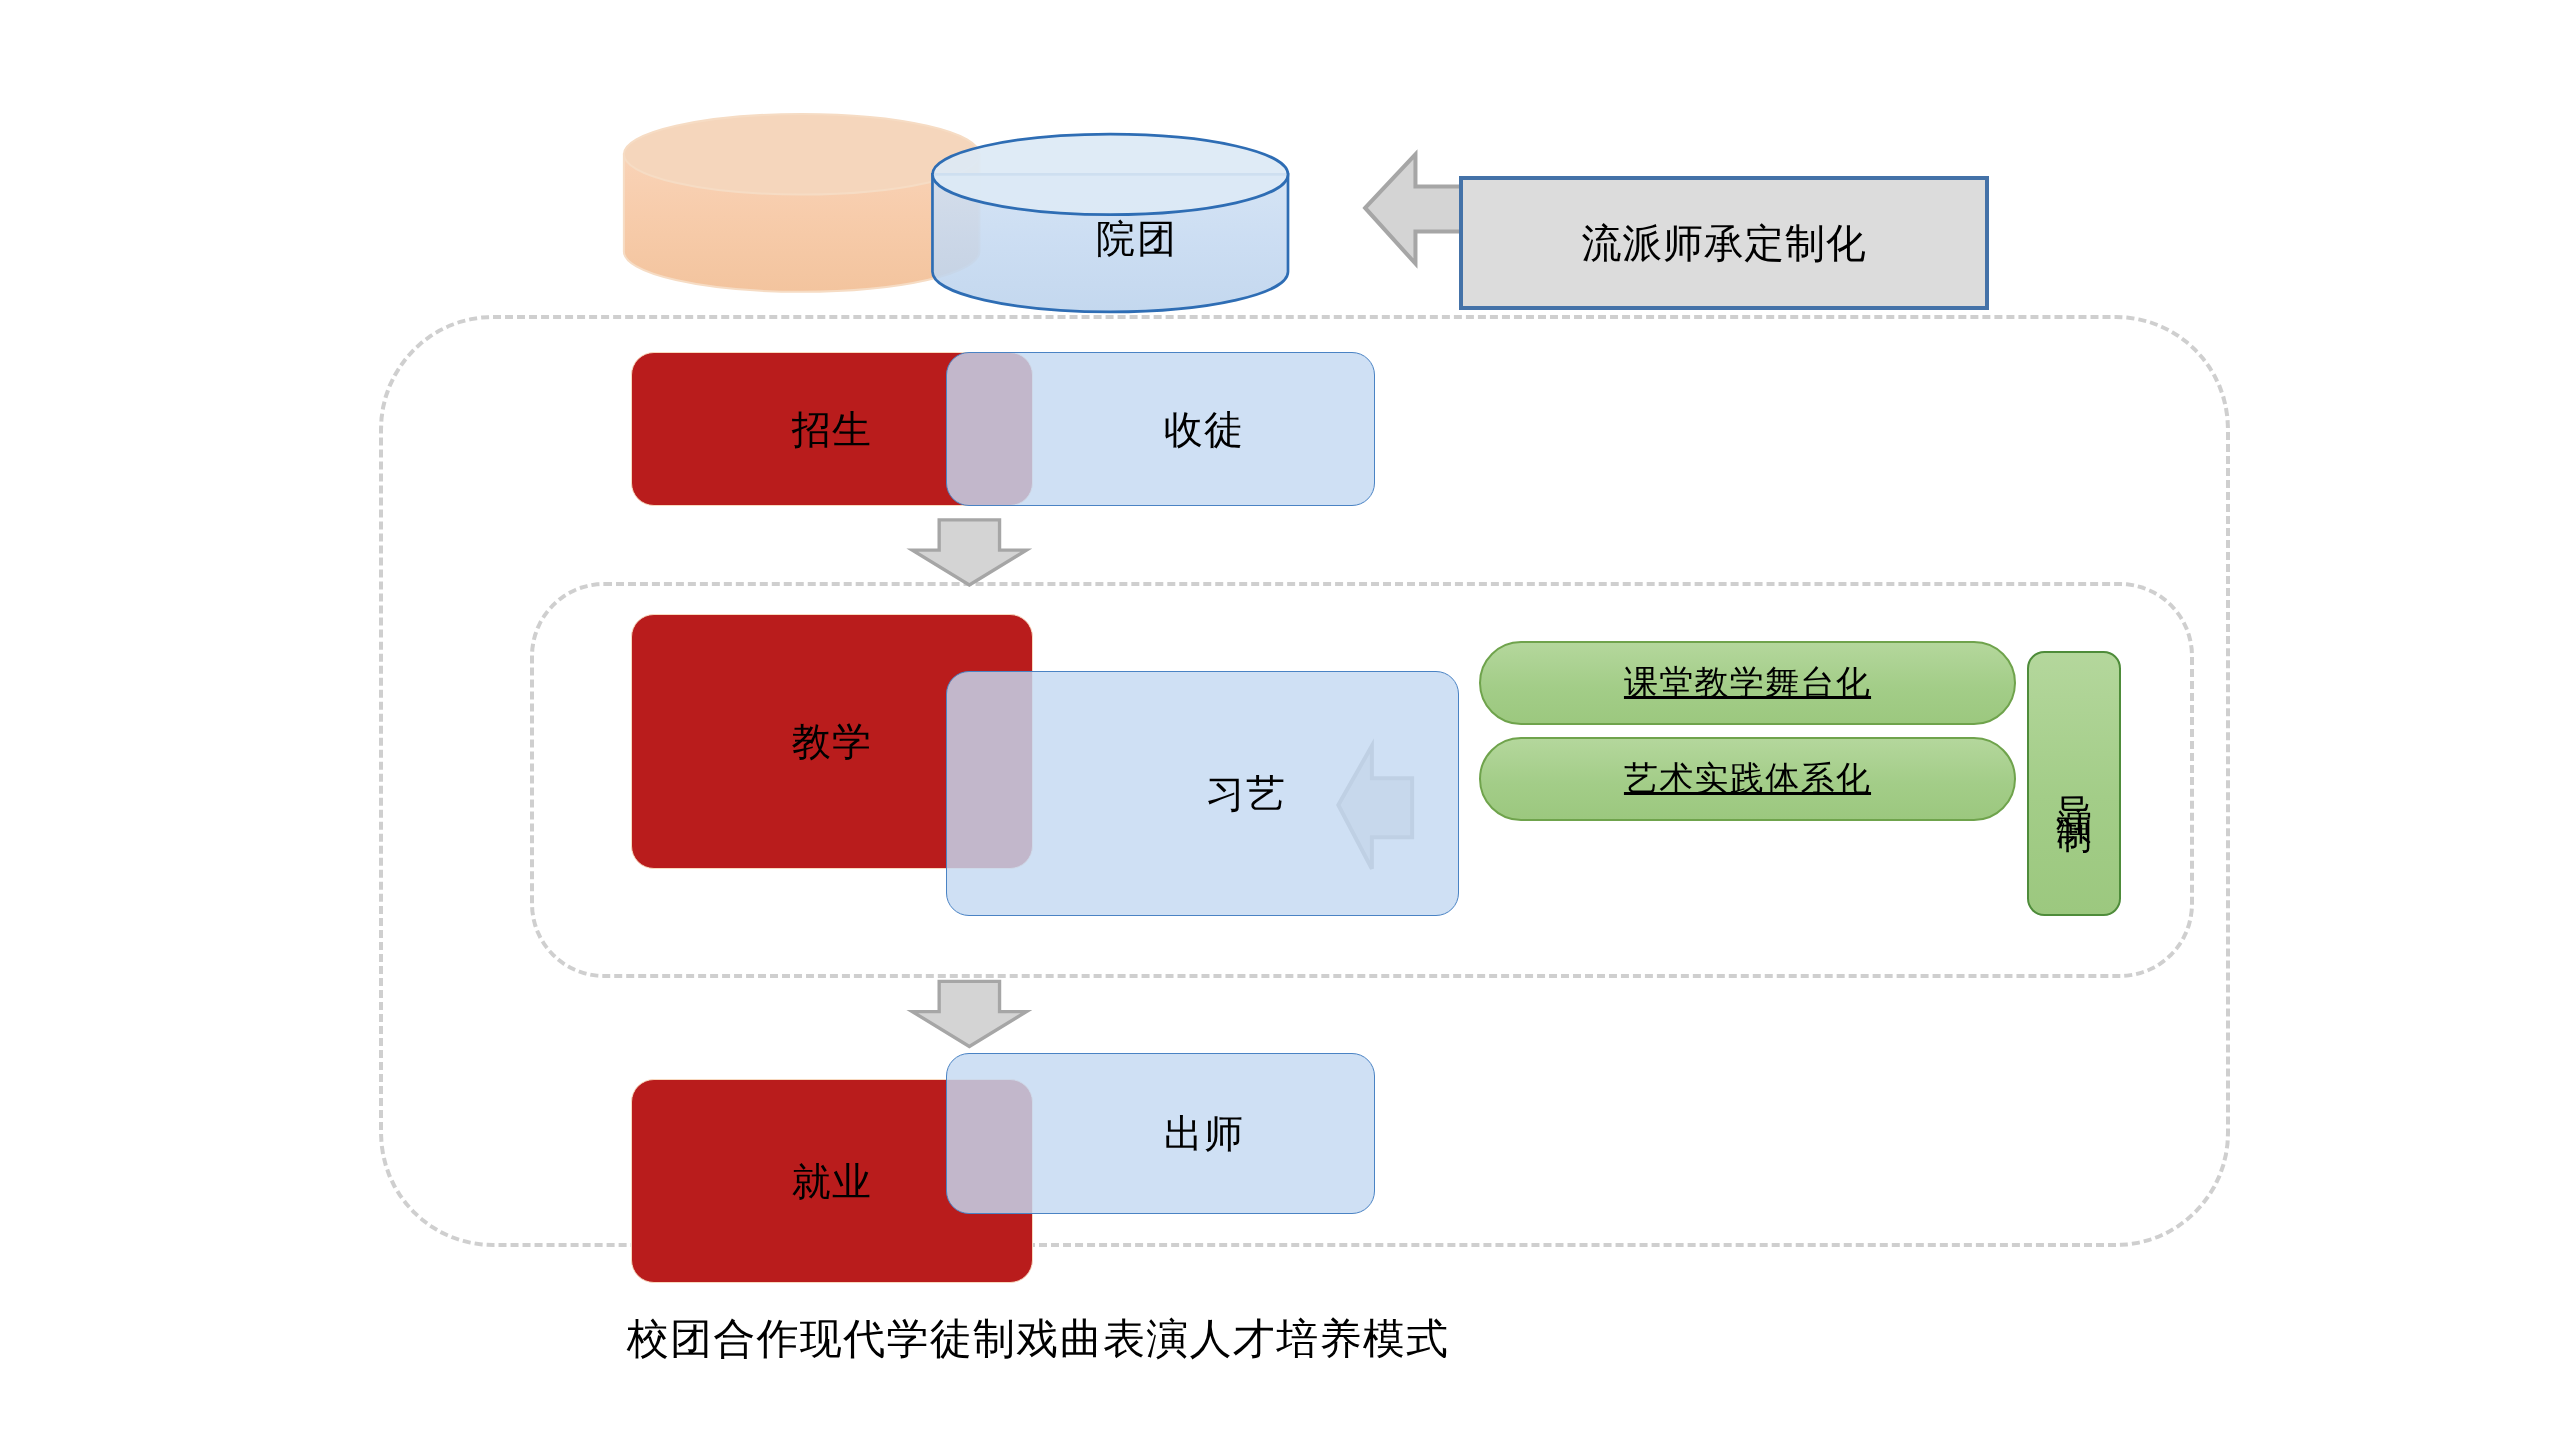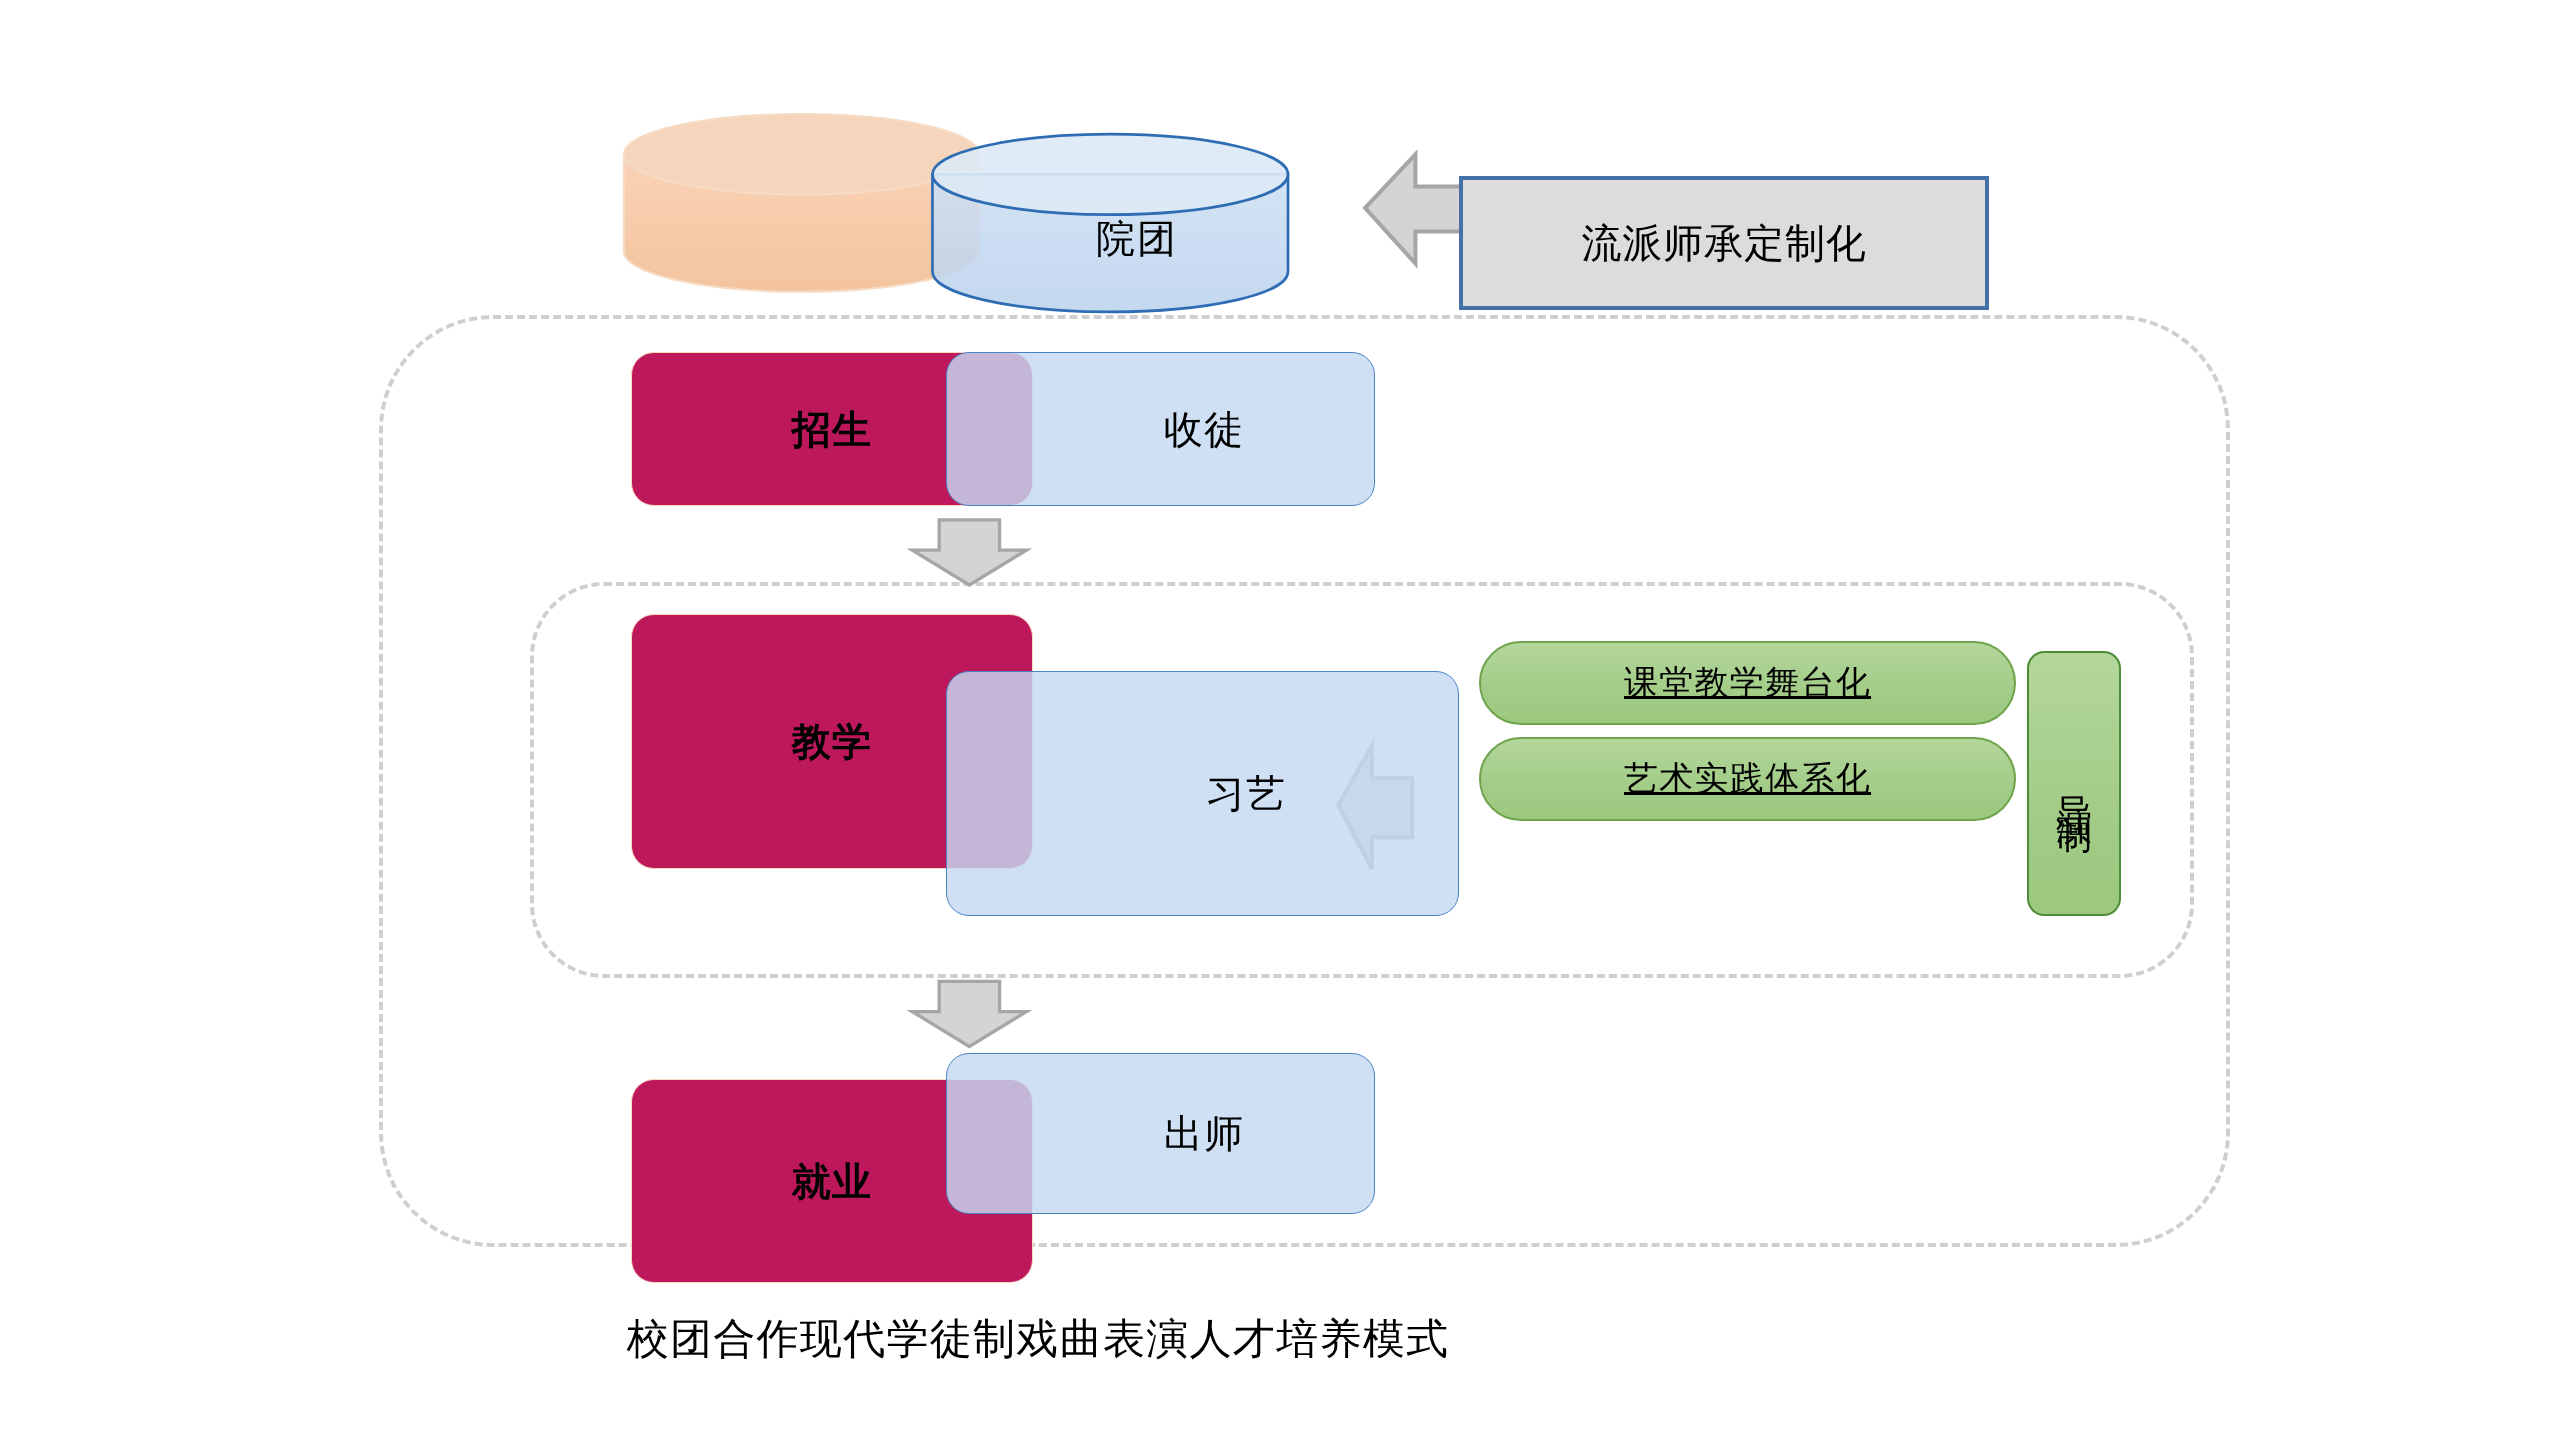--- a/index.html
+++ b/index.html
@@ -56,24 +56,23 @@
     justify-content: center;
   }
   .stage-box .txt {
     font-size: 39px;
     color: #000000;
     line-height: 1;
     letter-spacing: 1.3px;
     white-space: nowrap;
   }
   .box-orange {
-    background: #be185d;
+    background: #b91c1c;
     border: 1.3px solid #F8D9BF;
     border-radius: 23px;
-    font-weight: bold;
   }
   .box-blue {
     background: rgba(197, 217, 241, 0.82);
     border: 1.3px solid #4A83C4;
     border-radius: 23px;
   }
 
   
   .pill {
     position: absolute;

